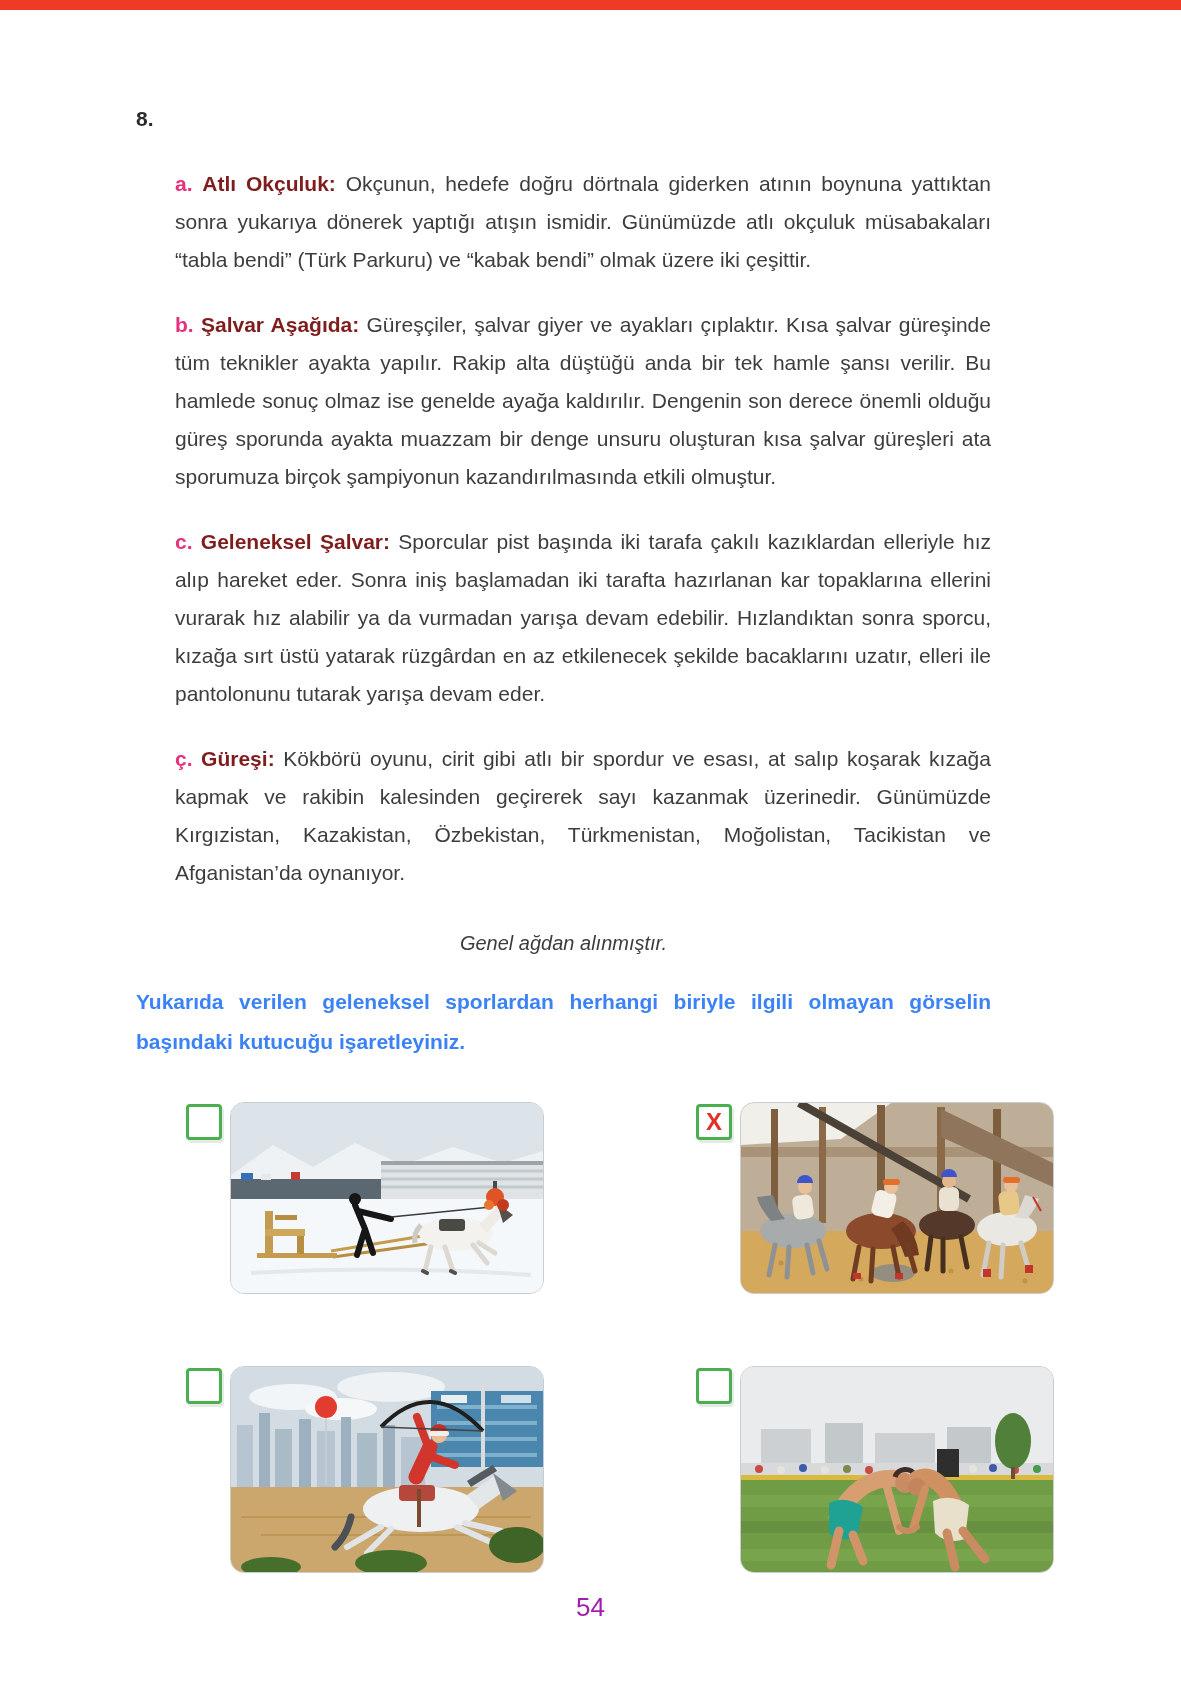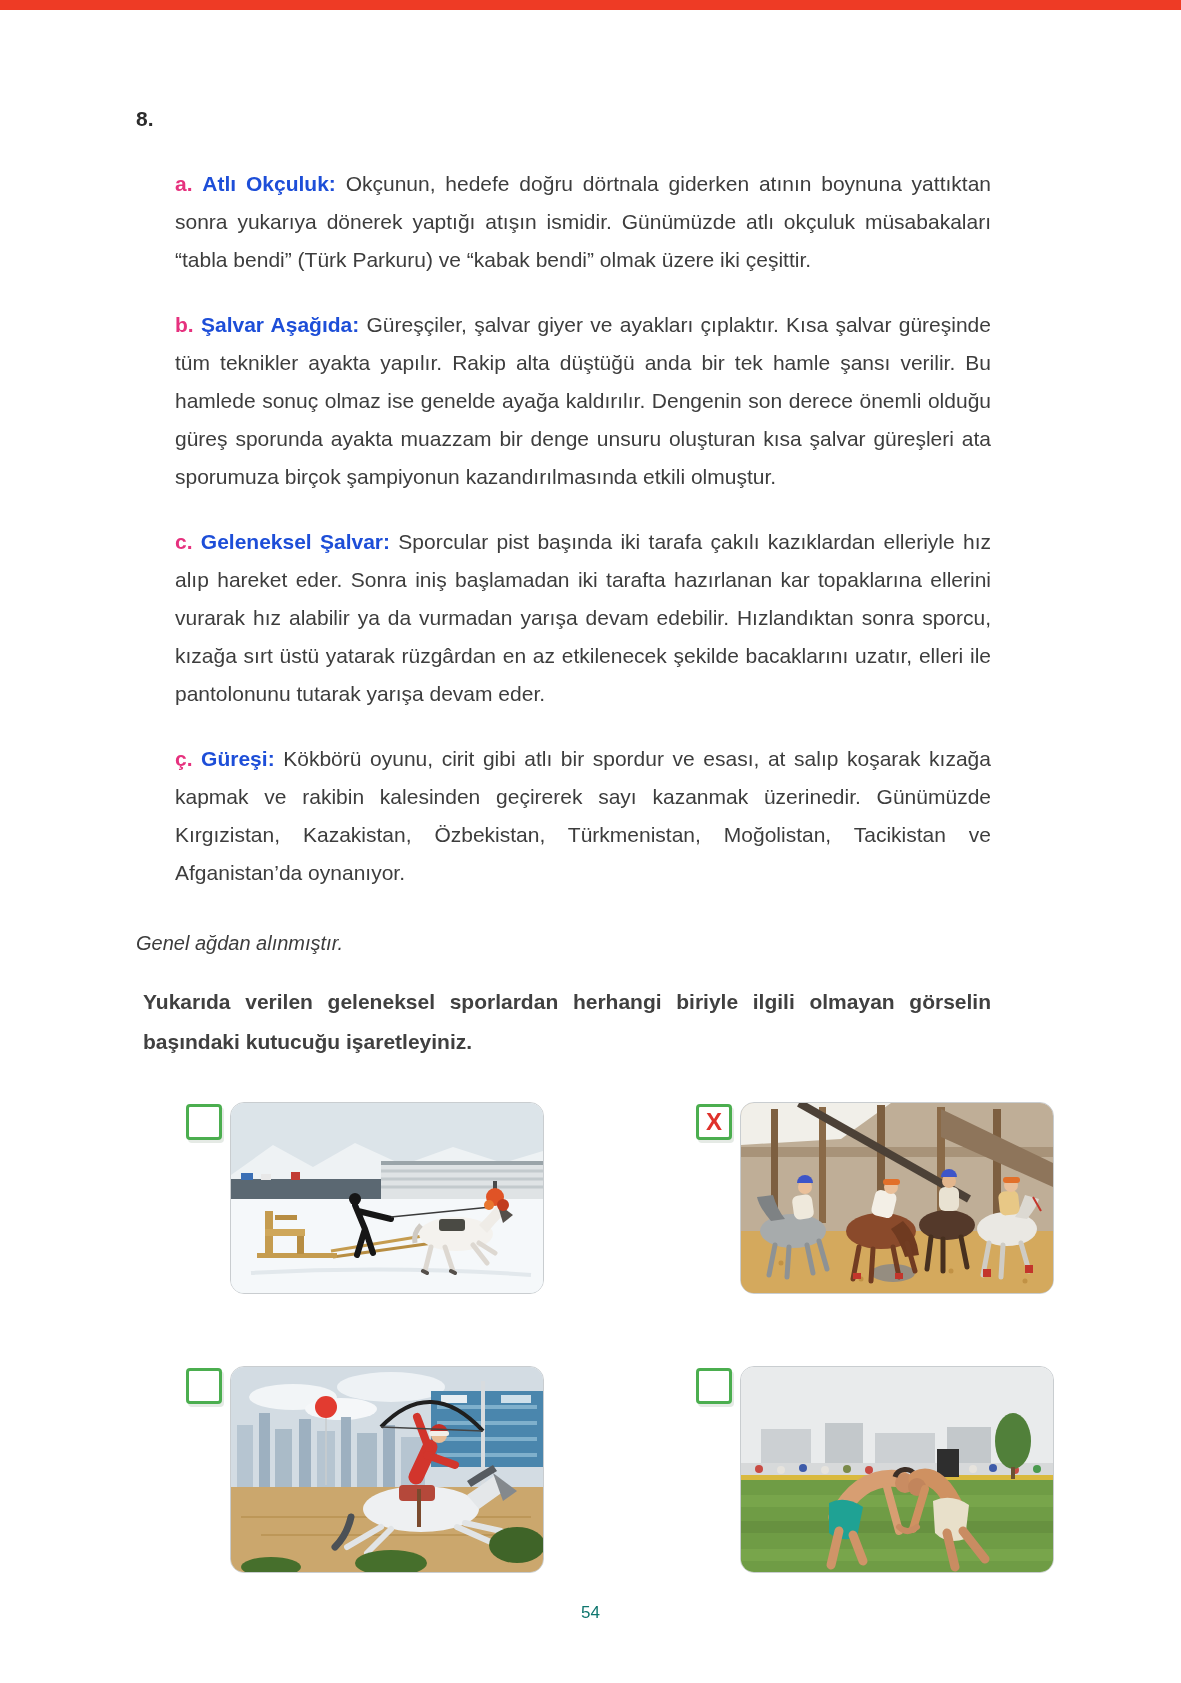--- a/index.html
+++ b/index.html
@@ -10,23 +10,23 @@
     font-family:"Liberation Sans", sans-serif;
     color:#3d3d3d;
     overflow:hidden;
   }
   .top-bar { height:10px; background:#ee3b25; }
   .content { padding:90px 190px 0 136px; font-size:21px; line-height:38px; }
   .q-head { display:flex; }
   .q-num { width:39px; flex:none; font-weight:bold; color:#2c2c2c; }
   .para { margin:27px 0 0 39px; text-align:justify; }
   .para .plabel { font-weight:bold; color:#e6317e; }
-  .para .ptitle { font-weight:bold; color:#1d4ed8; }
-  .source { margin-top:32px; text-align:left; font-style:italic; font-size:20px; color:#3c3c3c; }
-  .prompt { margin-top:20px; margin-left:7px; font-weight:bold; color:#404040; text-align:justify; line-height:40px; }
+  .para .ptitle { font-weight:bold; color:#7f1d1d; }
+  .source { margin-top:32px; text-align:center; font-style:italic; font-size:20px; color:#3c3c3c; }
+  .prompt { margin-top:20px; margin-left:0; font-weight:bold; color:#3b82f6; text-align:justify; line-height:40px; }
   .options-grid {
     margin:40px 0 0 50px;
     display:grid;
     grid-template-columns:360px 360px;
     column-gap:150px;
     row-gap:72px;
   }
   .option { display:flex; align-items:flex-start; gap:8px; }
   .checkbox {
     width:30px; height:30px; flex:none; margin-top:2px;
@@ -34,21 +34,21 @@
     box-shadow:2px 3px 0 rgba(110,140,110,.18);
     display:flex; align-items:center; justify-content:center;
     font-weight:bold; font-size:24px; color:#df312b;
     cursor:pointer;
   }
   .photo {
     border:1px solid #c9cdd0; border-radius:14px; overflow:hidden;
     background:#fff; line-height:0;
   }
   .photo svg { display:block; }
-  .page-num { position:absolute; left:0; right:0; bottom:60px; text-align:center; font-size:17px; color:#0f766e; }
+  .page-num { position:absolute; left:0; right:0; bottom:60px; text-align:center; font-size:26px; color:#a21caf; }
 </style>
 </head>
 <body>
 
 <div class="page">
   <div class="top-bar"></div>
 
   <div class="content">
 
     <div class="q-head">

